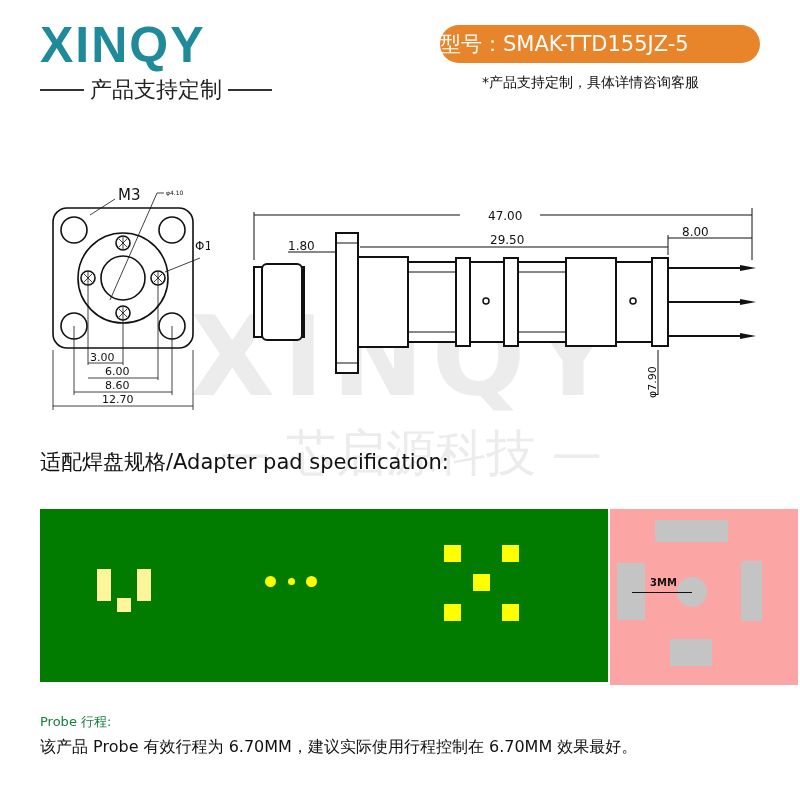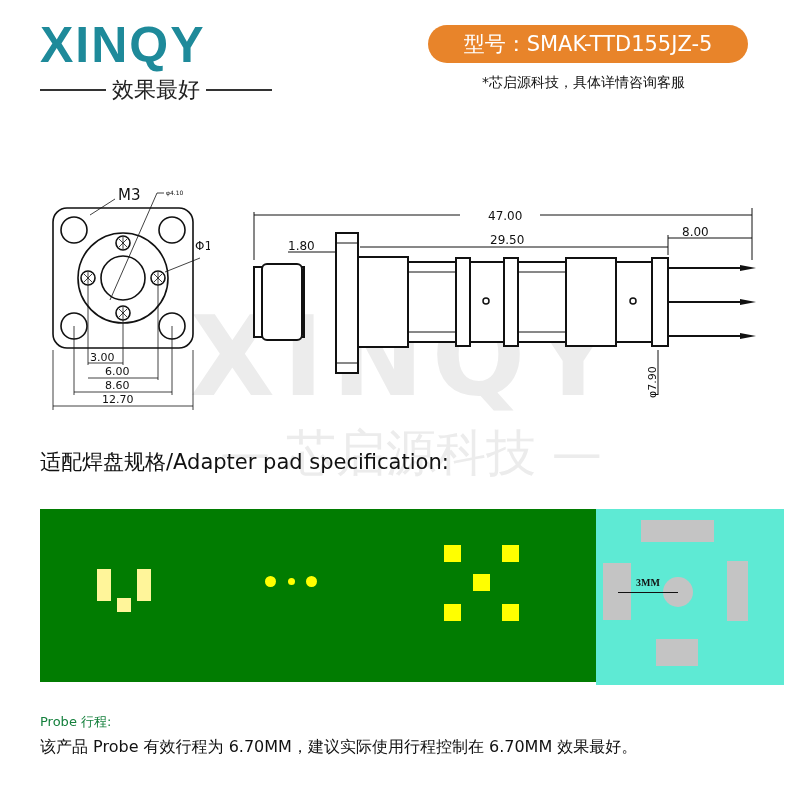--- a/index.html
+++ b/index.html
@@ -2,44 +2,44 @@
 <html><head>
 <meta charset="utf-8">
 <style>
   html,body{margin:0;padding:0;background:#fff;}
   body{width:800px;height:800px;position:relative;overflow:hidden;font-family:"DejaVu Sans",sans-serif;color:#111;}
   .abs{position:absolute;}
   .logo{left:40px;top:20px;width:232px;height:80px;}
   .logo-text{position:absolute;left:0;top:0;font-family:"Liberation Sans",sans-serif;font-weight:bold;font-size:50px;letter-spacing:2px;color:#1e8a9a;line-height:50px;}
   .logo-sub{position:absolute;left:0;top:58px;width:232px;display:flex;align-items:center;gap:6px;font-size:22px;color:#222;line-height:24px;}
   .logo-sub .line{flex:1;height:2px;background:#333;}
-  .model-pill{left:428px;top:25px;width:320px;height:38px;border-radius:19px;background:#e8842a;color:#fff;font-size:21px;line-height:38px;text-align:center;}
+  .model-pill{left:440px;top:25px;width:320px;height:38px;border-radius:19px;background:#e8842a;color:#fff;font-size:21px;line-height:38px;text-align:left;}
   .note{left:482px;top:74px;font-size:14px;color:#111;}
   .section-title{left:40px;top:448px;font-size:21px;color:#111;}
   .pcb{left:40px;top:509px;width:568px;height:173px;background:#017c01;}
-  .pad-ref{left:596px;top:509px;width:188px;height:176px;background:#5eead4;font-family:Liberation Serif, serif;}
+  .pad-ref{left:610px;top:509px;width:188px;height:176px;background:#fca5a5;}
   .probe-title{left:40px;top:713px;font-size:13px;color:#15803d;}
   .probe-desc{left:40px;top:737px;font-size:16px;color:#111;}
   .watermark{left:180px;top:300px;width:520px;height:190px;pointer-events:none;}
   svg text{font-family:"DejaVu Sans",sans-serif;}
 </style>
 </head>
 <body>
 
 <div class="abs logo">
   <div class="logo-text">XINQY</div>
   <div class="logo-sub">
     <span class="line"></span>
-    <span>效果最好</span>
+    <span>产品支持定制</span>
     <span class="line"></span>
   </div>
 </div>
 
 <div class="abs model-pill">型号：SMAK-TTD155JZ-5</div>
-<div class="abs note">*芯启源科技，具体详情咨询客服</div>
+<div class="abs note">*产品支持定制，具体详情咨询客服</div>
 
 <svg class="abs watermark" viewBox="0 0 520 190">
   <text x="10" y="95" font-size="110" font-weight="bold" fill="#ececec" letter-spacing="8">XINQY</text>
   <text x="40" y="170" font-size="50" fill="#ececec">— 芯启源科技 —</text>
 </svg>
 
 <svg class="abs" style="left:40px;top:175px;" width="170" height="240" viewBox="0 0 170 240">
   <g fill="none" stroke="#111" stroke-width="1.6">
     <rect x="13" y="33" width="140" height="140" rx="14"></rect>
     <circle cx="34" cy="55" r="13"></circle>

